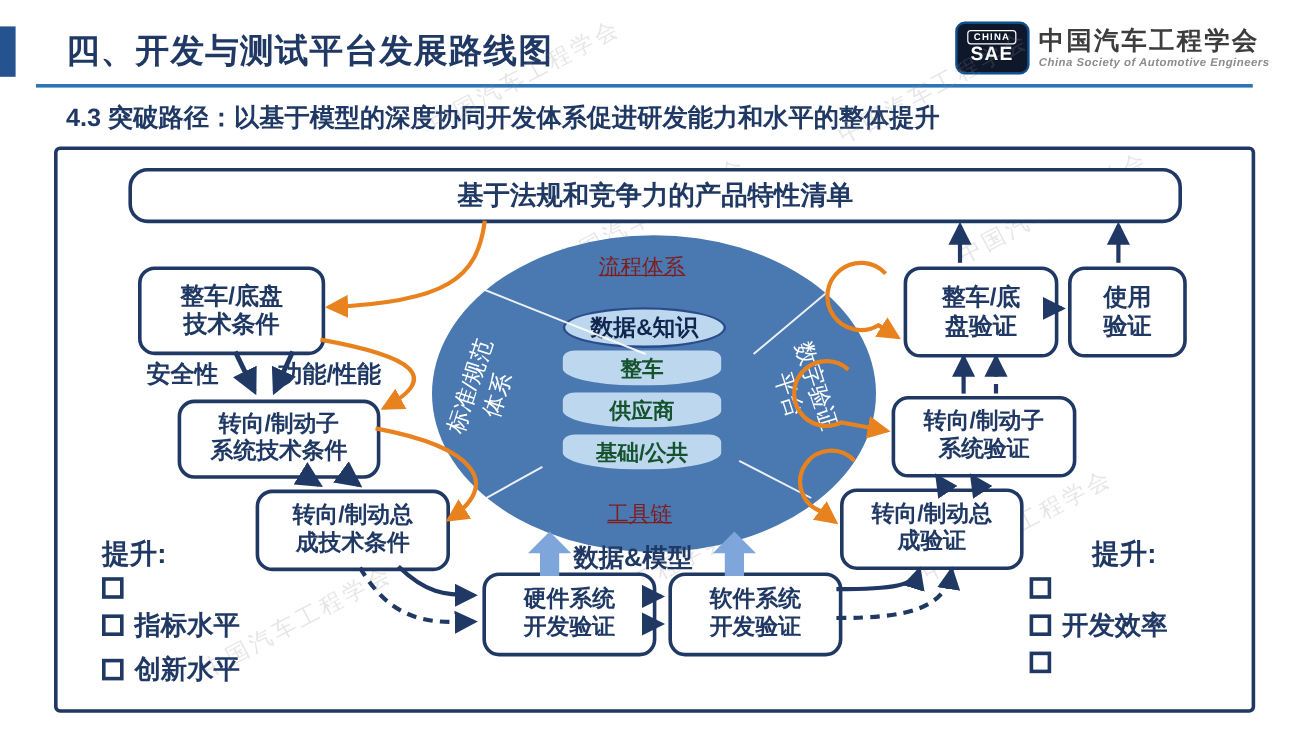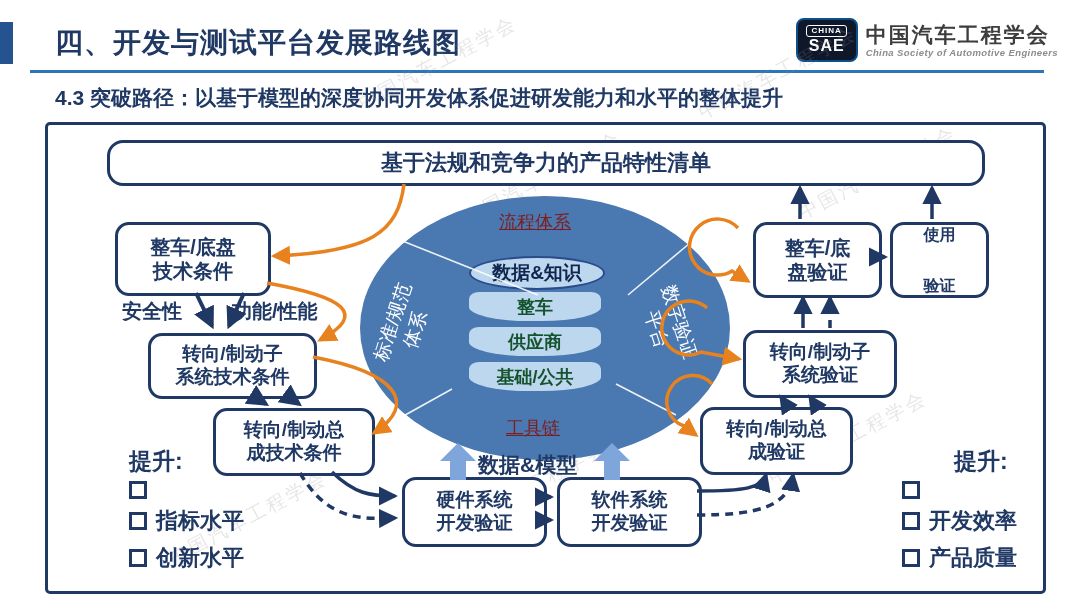--- a/index.html
+++ b/index.html
@@ -39,21 +39,21 @@
   .ell-label-rot{color:#fff;font-size:19px;z-index:3;text-align:center;line-height:1.25;white-space:nowrap;}
   
   .cyl-lid{left:469px;top:256px;width:132px;height:30px;background:#BDD7EE;border:2px solid #2B4C8C;
            border-radius:50%;display:flex;align-items:center;justify-content:center;
            font-size:19px;font-weight:bold;color:#10264F;z-index:4;}
   .cyl-band{left:469px;width:132px;height:29px;background:#BDD7EE;
             border-radius:10px 10px 45% 45% / 7px 7px 14px 14px;
             display:flex;align-items:center;justify-content:center;
             font-size:18px;font-weight:bold;color:#14532d;z-index:4;}
   
-  .uplist{z-index:3;margin-left:44px;}
+  .uplist{z-index:3;}
   .uplist .ttl{font-size:23px;font-weight:bold;margin-bottom:4px;}
   .uplist .itm{font-size:22px;font-weight:bold;display:flex;align-items:center;margin-bottom:7px;}
   .cbx{display:inline-block;width:12px;height:12px;border:3px solid #1F3864;margin-right:9px;flex:none;}
   .svg-layer{left:0;top:0;z-index:5;pointer-events:none;}
 </style>
 </head>
 <body>
 
 <div class="abs accent-bar"></div>
 <div class="abs page-title">四、开发与测试平台发展路线图</div>
@@ -126,21 +126,21 @@
 </div>
 <div class="abs node" style="left:557px;top:477px;width:139px;height:64px;font-size:19px;">
   <div>软件系统</div>
   <div>开发验证</div>
 </div>
 
 <div class="abs node" style="left:753px;top:222px;width:123px;height:70px;font-size:20px;">
   <div>整车/底</div>
   <div>盘验证</div>
 </div>
-<div class="abs node" style="left:890px;top:222px;width:93px;height:70px;font-size:16px;justify-content:space-between;">
+<div class="abs node" style="left:890px;top:222px;width:93px;height:70px;font-size:20px;">
   <div>使用</div>
   <div>验证</div>
 </div>
 <div class="abs node" style="left:743px;top:330px;width:148px;height:62px;font-size:19px;">
   <div>转向/制动子</div>
   <div>系统验证</div>
 </div>
 <div class="abs node" style="left:700px;top:407px;width:147px;height:62px;font-size:19px;">
   <div>转向/制动总</div>
   <div>成验证</div>
@@ -164,21 +164,20 @@
   <div class="ttl" style="padding-left:52px;">提升:</div>
   <div class="itm">
       <span class="cbx"></span>
     </div>
   <div class="itm">
       <span class="cbx"></span>
       <span>开发效率</span>
     </div>
   <div class="itm">
       <span class="cbx"></span>
-      <span>产品质量</span>
     </div>
 </div>
 
 <svg class="abs svg-layer" width="1080" height="608" viewBox="0 0 1080 608">
   <defs>
     <marker id="mNavy" markerWidth="5.5" markerHeight="5.5" refX="7.5" refY="4.5" orient="auto" viewBox="0 0 9 9">
       <path d="M0,0 L9,4.5 L0,9 Z" fill="#1F3864"></path>
     </marker>
     <marker id="mOrange" markerWidth="5.5" markerHeight="5.5" refX="7.5" refY="4.5" orient="auto" viewBox="0 0 9 9">
       <path d="M0,0 L9,4.5 L0,9 Z" fill="#E8821E"></path>

